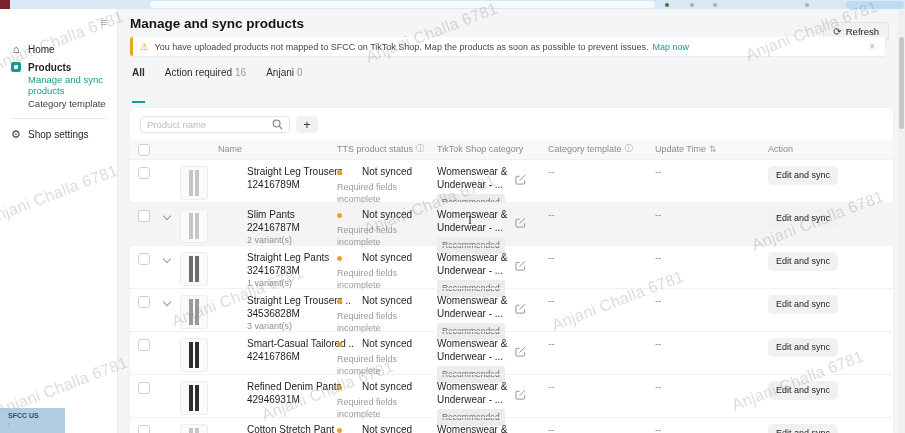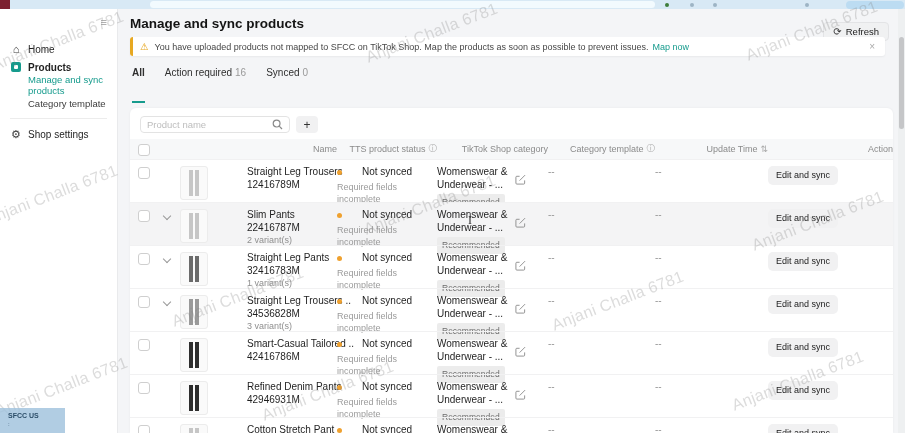--- a/index.html
+++ b/index.html
@@ -58,21 +58,21 @@
   .card { position:absolute; top:99px; left:12px; right:12px; bottom:0; background:#fff; border-radius:6px 6px 0 0;
     box-shadow:0 0 3px rgba(0,0,0,.05); overflow:hidden; }
   .toolbar { padding:8px 10px 6px; display:flex; gap:6px; align-items:center; }
   .search { width:150px; height:17px; border:1px solid #e3e3e3; border-radius:4px; background:#fff; display:flex; align-items:center; padding:0 6px; gap:4px; }
   .search input { flex:1; min-width:0; border:none; outline:none; background:transparent; font-size:9.5px; color:#333; font-family:inherit; }
   .search input::placeholder { color:#bdbdbd; }
   .add-btn { width:22px; height:17px; background:#f1f1f2; border-radius:4px; display:flex; align-items:center; justify-content:center; font-size:12px; color:#333; cursor:pointer; }
 
   .thead { display:grid; grid-template-columns:26px 16px 38px 119px 100px 111px 107px 113px 1fr; align-items:center;
     background:#f7f8f9; height:20px; padding-left:8px; font-size:9px; color:#8b8b8b; }
-  .thead .hcell { display:flex; align-items:center; gap:3px; white-space:nowrap;justify-content:flex-end; }
+  .thead .hcell { display:flex; align-items:center; gap:3px; white-space:nowrap; }
   .info-g { font-size:8.5px; color:#a8a8a8; }
   .sort-g { font-size:9px; color:#a8a8a8; }
 
   .tr { display:grid; grid-template-columns:26px 16px 67px 90px 100px 111px 107px 113px 1fr; align-items:start;
     height:43px; padding:6px 0 0 8px; border-top:1px solid #f1f1f2; position:relative; }
   .tr:first-of-type { border-top:none; }
   .tr.hov { background:#f4f4f5; }
   .cb { width:12px; height:12px; border:1px solid #cfcfcf; border-radius:3px; background:#fff; display:inline-block; margin-top:1px; cursor:pointer; }
   .chev { width:6px; height:6px; border-right:1.3px solid #999; border-bottom:1.3px solid #999; transform:rotate(45deg); margin-top:4px; display:inline-block; cursor:pointer; }
   .thumb { width:28px; height:34px; border:1px solid #ececec; border-radius:3px; background:#fafafa; display:flex; align-items:center; justify-content:center; }
@@ -164,21 +164,21 @@
 
       <div class="tabs">
         <div class="tab active">
           <span>All</span>
         </div>
         <div class="tab">
           <span>Action required</span>
           <span class="count">16</span>
         </div>
         <div class="tab">
-          <span>Synced</span>
+          <span>Anjani</span>
           <span class="count">0</span>
         </div>
       </div>
 
       <div class="card">
         <div class="toolbar">
           <div class="search">
             <input type="text" placeholder="Product name" style="">
             <svg class="sicon" width="11" height="11" viewBox="0 0 11 11">
               <circle cx="4.6" cy="4.6" r="3.4" fill="none" stroke="#8a8a8a" stroke-width="1.2"></circle>

